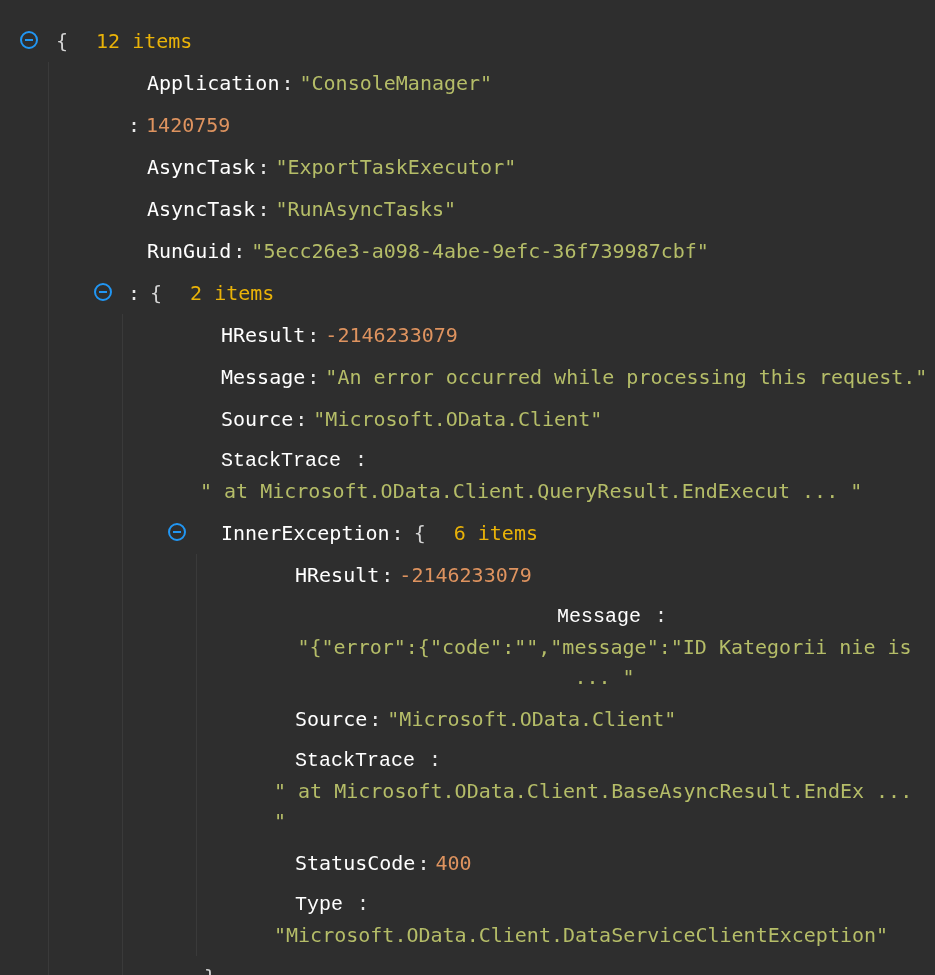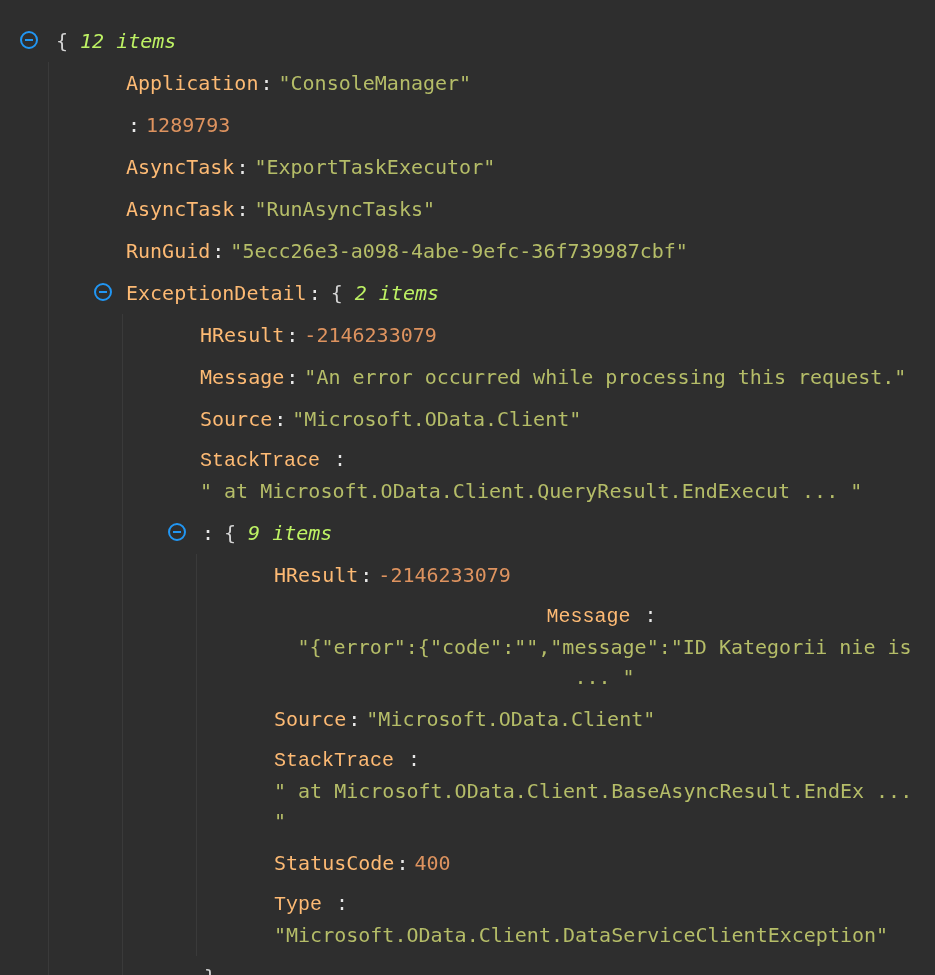--- a/index.html
+++ b/index.html
@@ -38,22 +38,22 @@
     width: 8px;
     height: 2px;
     background: #2196f3;
   }
   .guide {
     border-left: 1px solid #3a3a3a;
     margin-left: 8px;
     padding-left: 24px;
   }
   .brace { color: #d4d4d4; margin: 0 4px; }
-  .count { color: #bef264; font-style: italic; margin-left: 8px; }
-  .key { color: #fdba74; }
+  .count { color: #eab308; margin-left: 24px; }
+  .key { color: #ffffff; margin-left: 21px; }
   .colon { color: #e8e8e8; margin: 0 6px 0 2px; }
   .str { color: #b5bd68; }
   .num { color: #de935f; }
   .content { display: inline; }
   .wrapline .content { display: block; font-family: Liberation Mono, monospace; }
   .wrapline .str { display: block; word-break: break-all; }
   .indent1 { padding-left: 53px; }
   .indent2 { padding-left: 53px; }
   .indent3 { padding-left: 53px; }
 </style>
@@ -69,21 +69,21 @@
 <div class="guide" style="margin-left:28px;">
 
   <div class="row indent1">
     <span class="key">Application</span>
     <span class="colon"> : </span>
     <span class="str">"ConsoleManager"</span>
   </div>
 
   <div class="row indent1">
     <span class="colon"> : </span>
-    <span class="num">1289793</span>
+    <span class="num">1420759</span>
   </div>
 
   <div class="row indent1">
     <span class="key">AsyncTask</span>
     <span class="colon"> : </span>
     <span class="str">"ExportTaskExecutor"</span>
   </div>
 
   <div class="row indent1">
     <span class="key">AsyncTask</span>
@@ -92,21 +92,20 @@
   </div>
 
   <div class="row indent1">
     <span class="key">RunGuid</span>
     <span class="colon"> : </span>
     <span class="str">"5ecc26e3-a098-4abe-9efc-36f739987cbf"</span>
   </div>
 
   <div class="row" style="padding-left:21px;">
     <span class="toggle"></span>
-    <span class="key">ExceptionDetail</span>
     <span class="colon"> : </span>
     <span class="brace">{</span>
     <span class="count">2 items</span>
   </div>
 
   <div class="guide" style="margin-left:49px;">
 
     <div class="row indent2">
       <span class="key">HResult</span>
       <span class="colon"> : </span>
@@ -128,23 +127,24 @@
     <div class="row indent2 wrapline" style="display:block;">
       <span class="content">
         <span class="key">StackTrace</span>
         <span class="colon"> : </span>
       </span>
       <span class="str">" at Microsoft.OData.Client.QueryResult.EndExecut ... "</span>
     </div>
 
     <div class="row" style="padding-left:21px;">
       <span class="toggle"></span>
+      <span class="key">InnerException</span>
       <span class="colon"> : </span>
       <span class="brace">{</span>
-      <span class="count">9 items</span>
+      <span class="count">6 items</span>
     </div>
 
     <div class="guide" style="margin-left:49px;">
 
       <div class="row indent3">
         <span class="key">HResult</span>
         <span class="colon"> : </span>
         <span class="num">-2146233079</span>
       </div>
 

